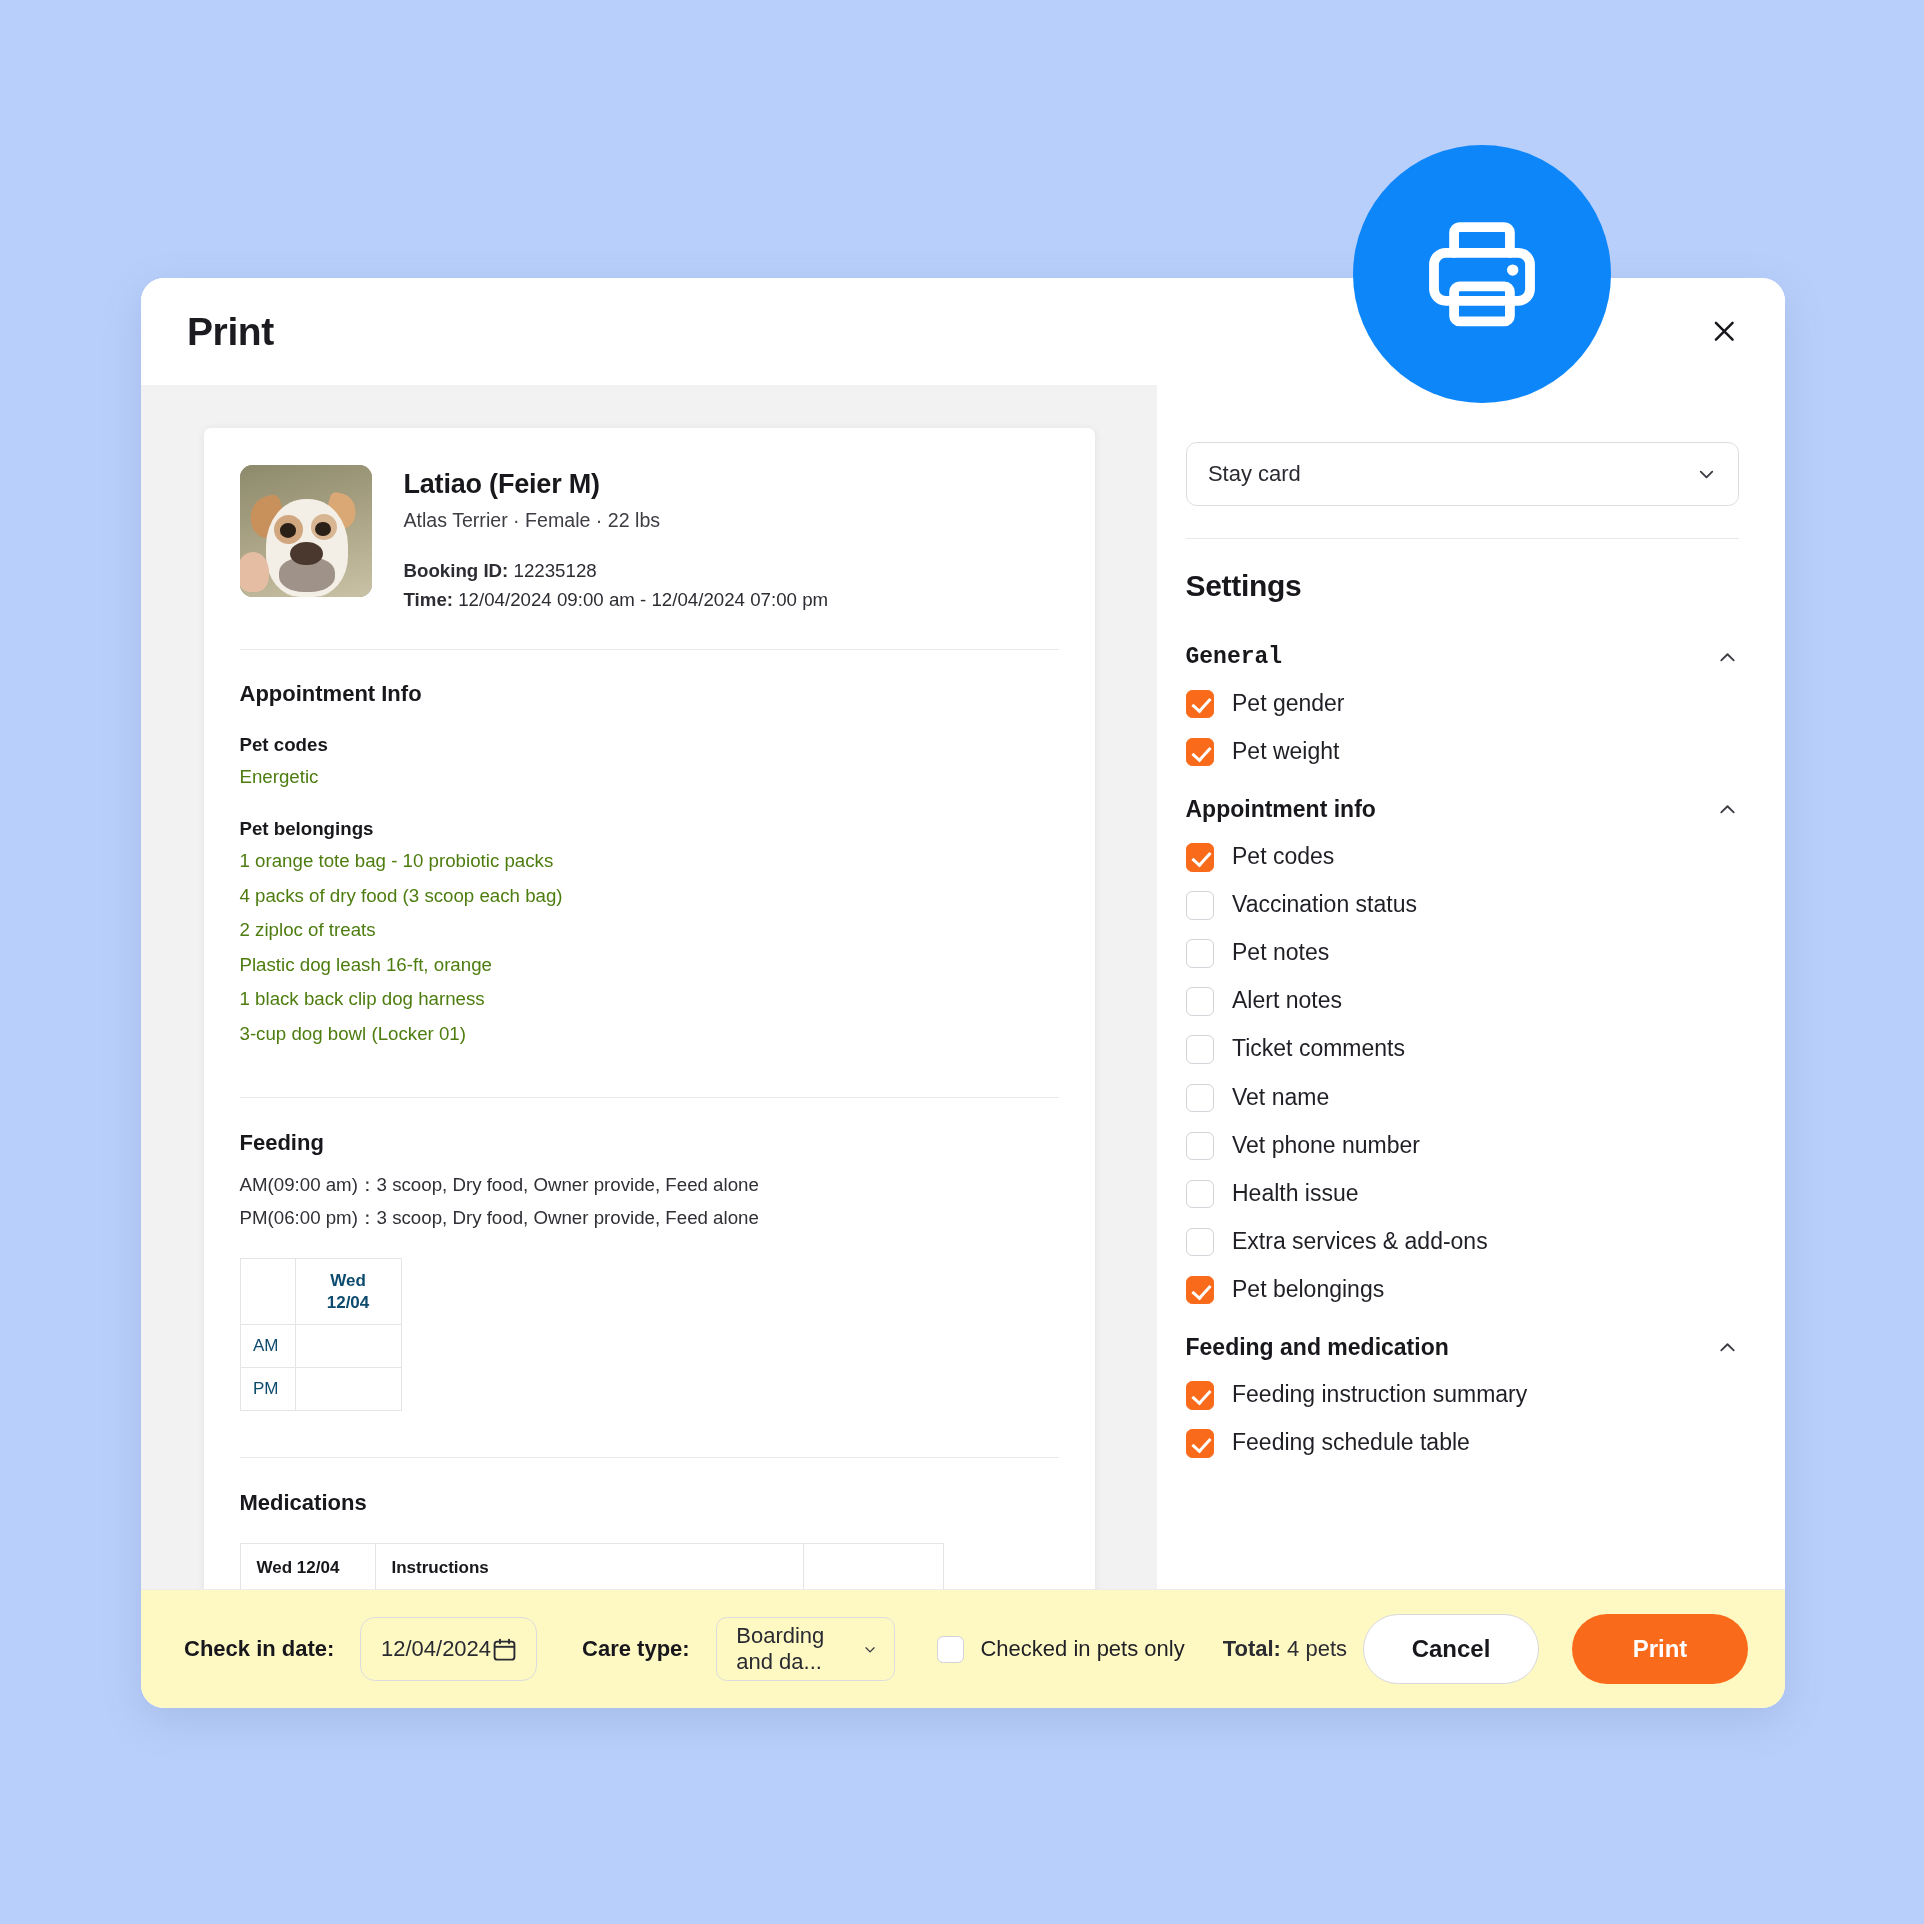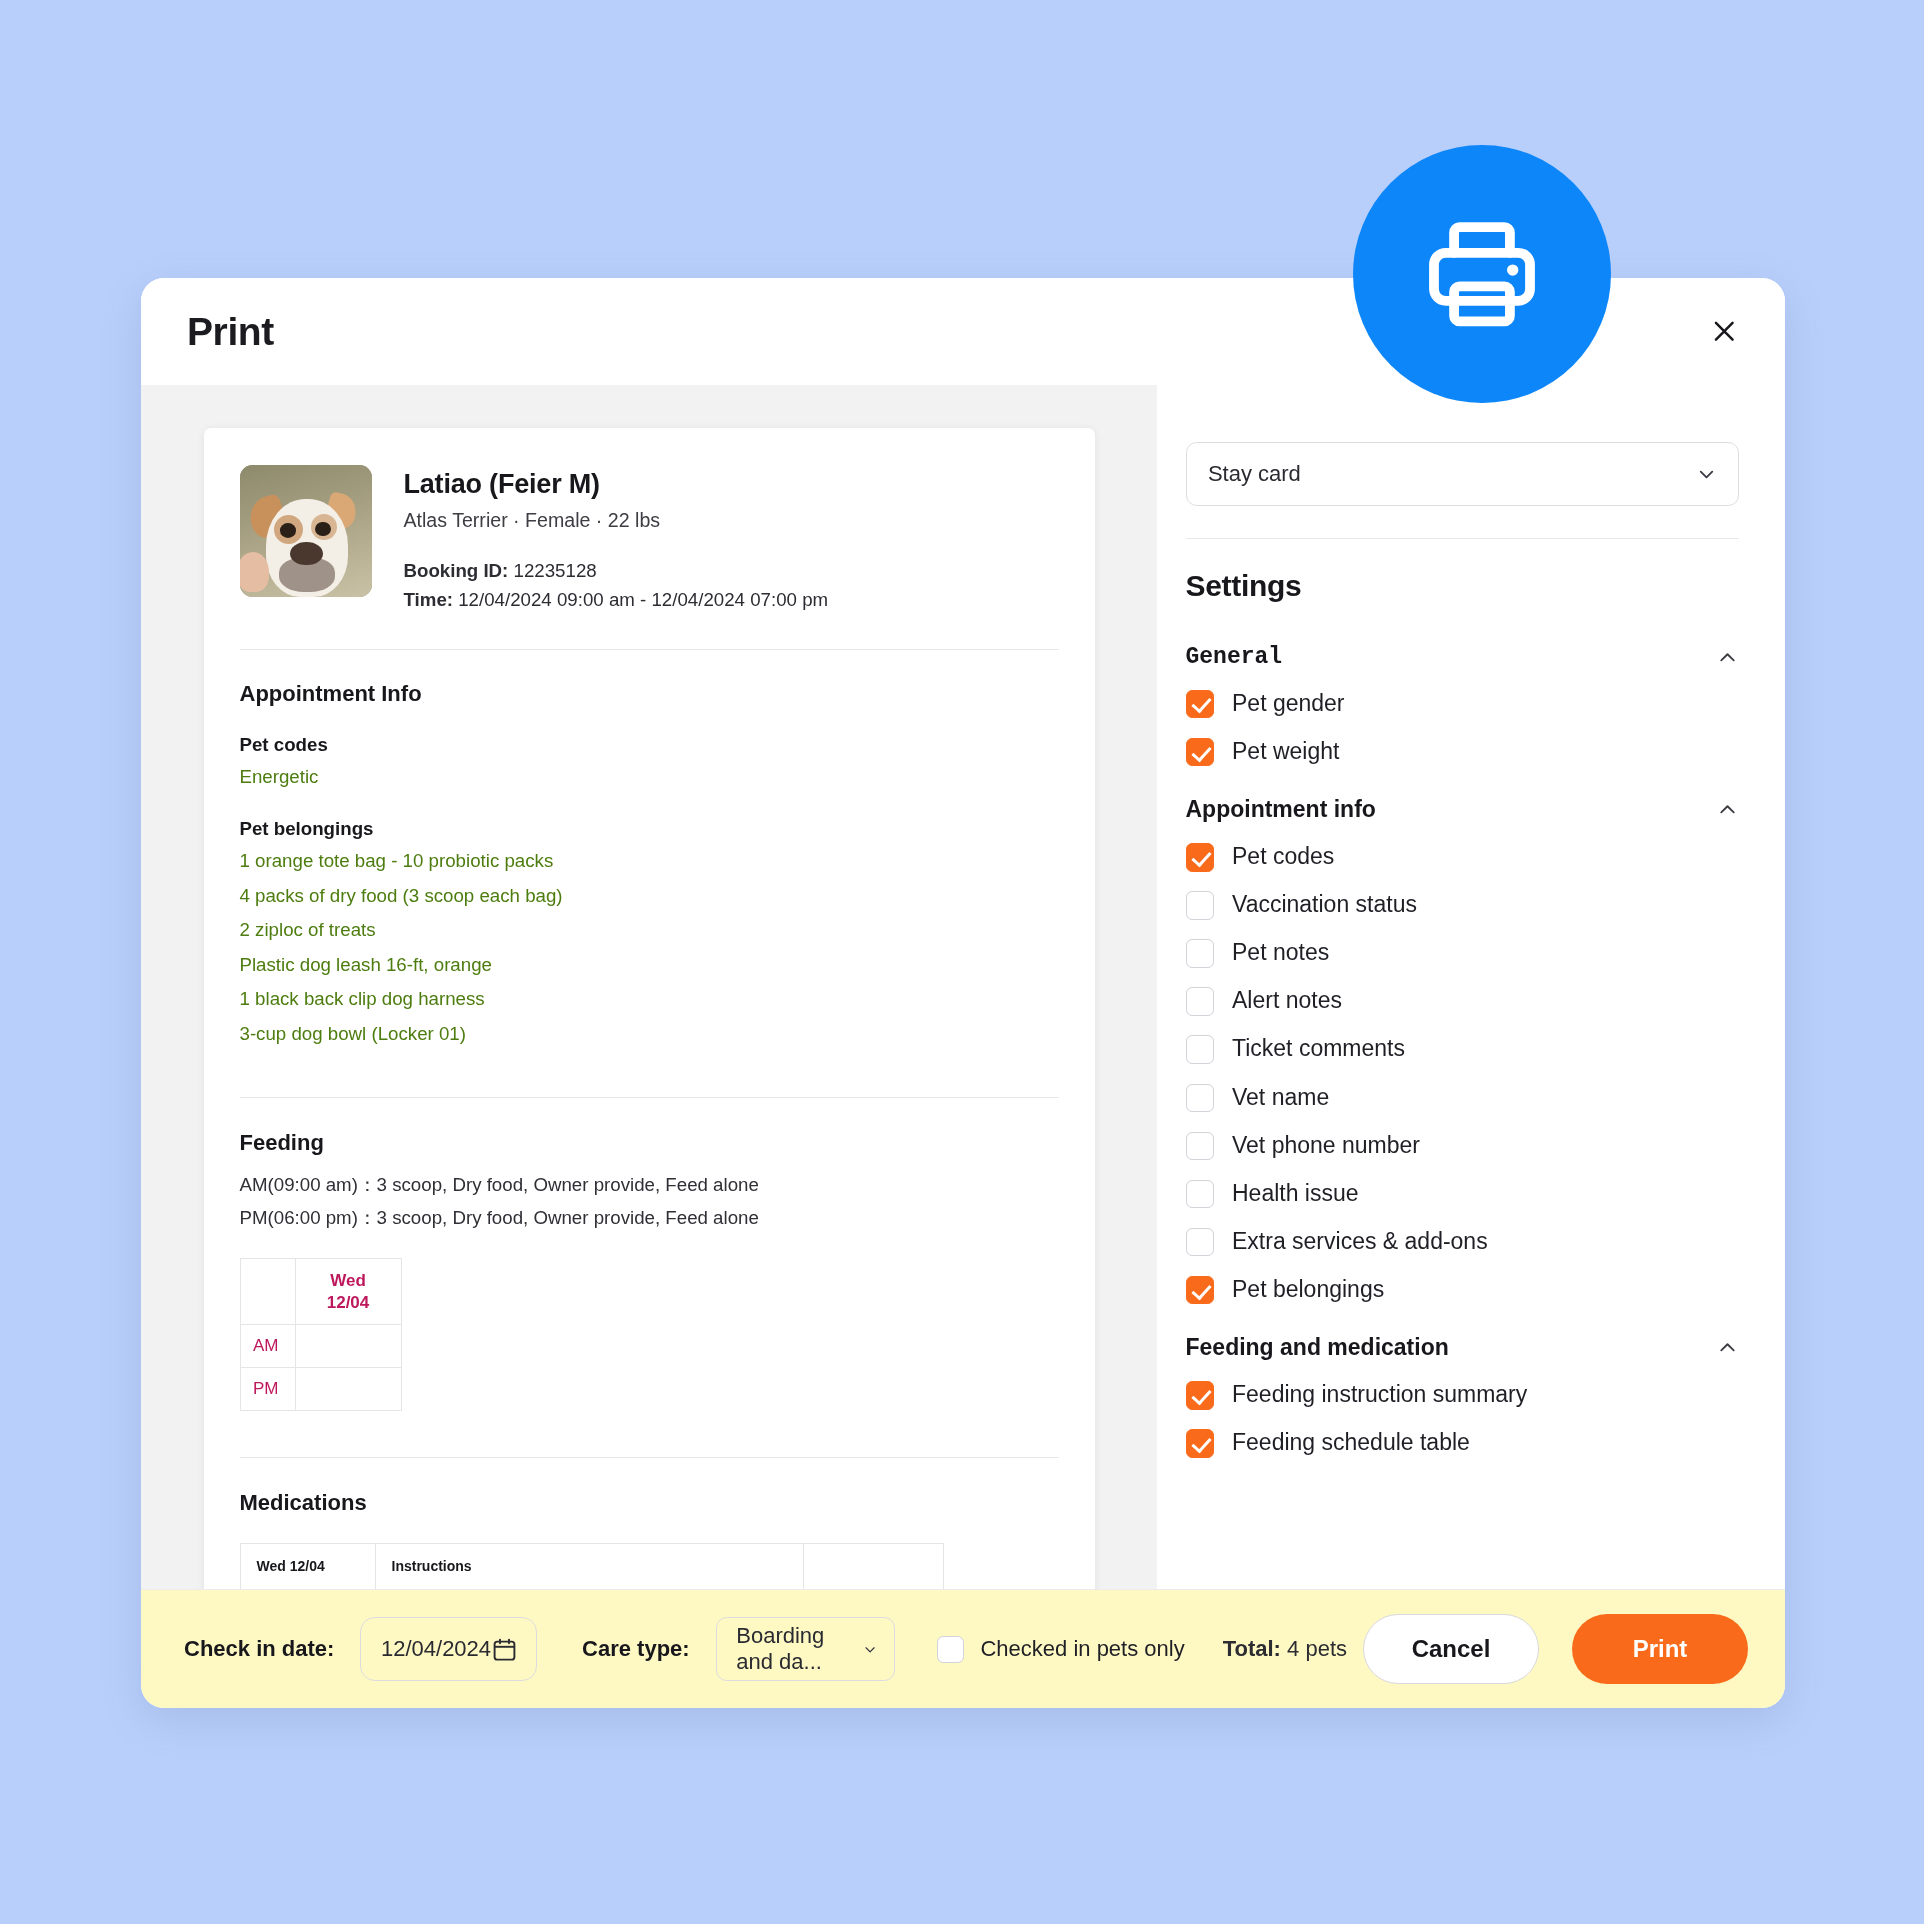--- a/index.html
+++ b/index.html
@@ -98,26 +98,26 @@
 
   .sec-title { font-size: 22px; font-weight: 700; color: #17171c; margin-top: 32px; }
   .field-label { font-size: 18.7px; font-weight: 700; color: #17171c; margin-top: 27px; }
   .field-line { font-size: 18.7px; color: #4d7c0f; margin-top: 8px; line-height: 1.42; }
 
   .feed-line { font-size: 18.7px; color: #2f2f36; margin-top: 7.1px; }
 
   table.mini { border-collapse: collapse; margin-top: 27px; }
   table.mini td, table.mini th { border: 0.9px solid #e5e5e8; }
   .sched { width: 162px; }
-  .sched td { height: 43px; font-size: 17px; color: #be185d; padding: 0 12.5px; vertical-align: middle; }
+  .sched td { height: 43px; font-size: 17px; color: #0c4a6e; padding: 0 12.5px; vertical-align: middle; }
   .sched .hd { height: 66px; text-align: center; font-weight: 700; font-size: 17px; line-height: 1.28; }
   .sched .c0 { width: 55px; }
 
   .meds { width: 704px; }
-  .meds th { font-size: 14px; font-weight: 700; color: #17171c; text-align: left; padding: 14.3px 16px; }
+  .meds th { font-size: 17px; font-weight: 700; color: #17171c; text-align: left; padding: 14.3px 16px; }
   .meds td { font-size: 17px; color: #2f2f36; padding: 14.3px 16px; }
   .meds .cA { width: 135px; }
   .meds .cB { width: 428px; }
 
   
   .settings-pane {
     flex: 1;
     background: #fff;
     padding: 36px 46px 0 28.5px;
     overflow: hidden;

